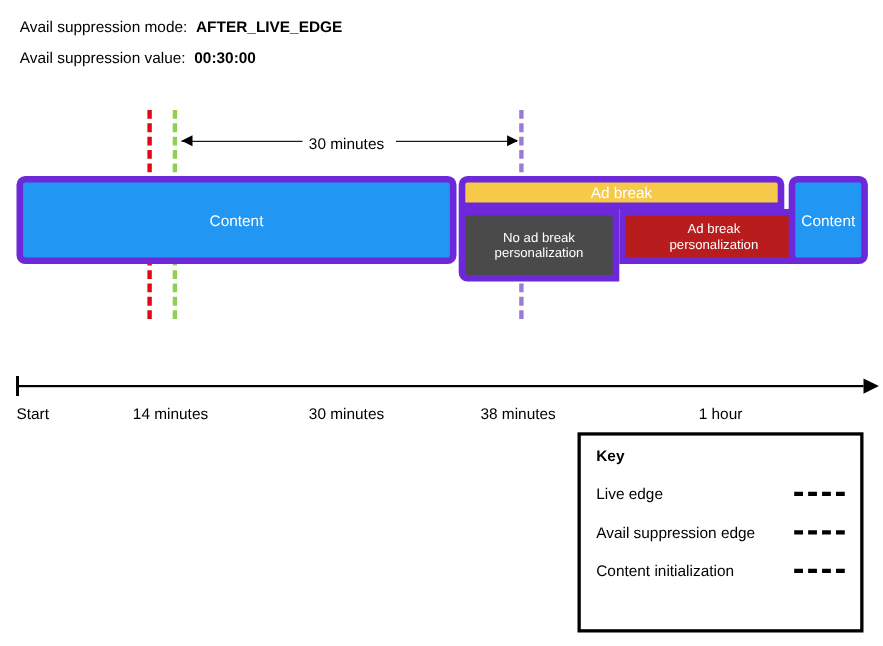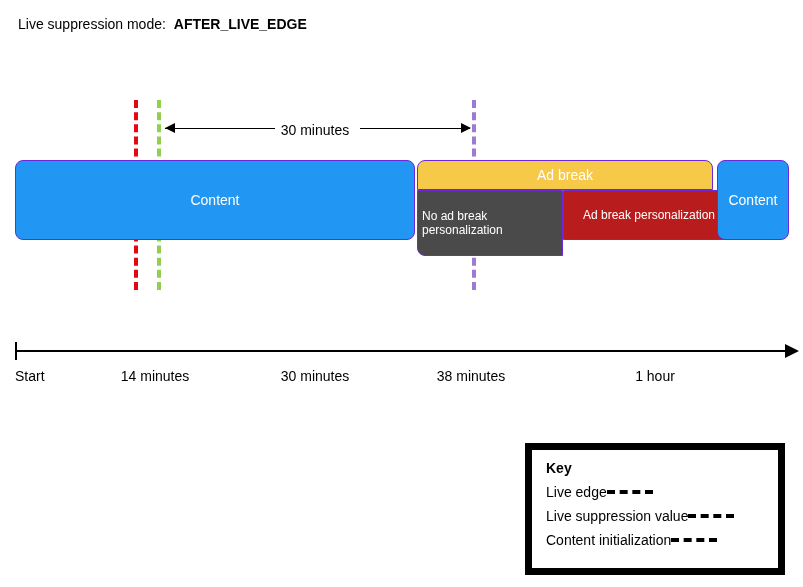--- a/index.html
+++ b/index.html
@@ -3,21 +3,21 @@
 <meta charset="utf-8">
 <style>
   html,body{margin:0;padding:0;font-family:Arial,Helvetica,sans-serif;font-size:14px;color:#000;background:#fff}
   .page{position:relative;width:803px;height:587px}
   .params{position:absolute;left:18px;top:10px;line-height:28px}
   .params .row span.lbl{margin-right:4px}
   .mono{font-family:Liberation Sans, sans-serif;font-weight:bold}
   
   .chart{position:absolute;left:15px;top:100px;width:775px;height:300px}
   
-  .block{position:absolute;box-sizing:border-box;border:1px solid #6d28d9;border-radius:8px;display:flex;align-items:center;justify-content:center;color:#fff;font-size:14px;}
+  .block{position:absolute;box-sizing:border-box;border:6px solid #6d28d9;border-radius:8px;display:flex;align-items:center;justify-content:center;color:#fff;font-size:14px;text-align:center}
   .content1{left:0;top:60px;width:400px;height:80px;background:#2196f3}
   .adbreak{left:402px;top:60px;width:296px;height:30px;background:#f7c948;border-radius:8px 8px 0 0;display:flex;align-items:center;justify-content:center}
   .noad{left:402px;top:90px;width:146px;height:66px;background:#4a4a4a;border-radius:0 0 0 8px;font-size:12px;line-height:14px;padding:4px}
   .adpers{left:548px;top:90px;width:172px;height:50px;background:#b91c1c;border-radius:0 0 8px 0;font-size:12px;line-height:14px;padding:16px}
   .content2{left:702px;top:60px;width:72px;height:80px;background:#2196f3}
   
   .marker{position:absolute;top:0;height:190px;border-left:4px dashed}
   .m-red{left:119px;border-color:#e30613}
   .m-green{left:142px;border-color:#8fd14f}
   .m-purple{left:457px;border-color:#9b7bd4}
@@ -30,36 +30,40 @@
   .ah-left{left:150px;top:23px;border-right:10px solid #000}
   .ah-right{left:446px;top:23px;border-left:10px solid #000}
   
   .axis-line{position:absolute;top:250px;left:0;width:770px;height:2px;background:#000}
   .axis-arrow{position:absolute;top:244px;left:770px;width:0;height:0;border-top:7px solid transparent;border-bottom:7px solid transparent;border-left:14px solid #000}
   .tick{position:absolute;top:242px;width:2px;height:18px;background:#000}
   .t0{left:0}.t15{left:140}.t30{left:300}.t45{left:456}.t60{left:640}
   .ticklabel{position:absolute;top:268px;transform:translateX(-50%);white-space:nowrap}
   .tl0{left:0;transform:none}.tl15{left:140px}.tl30{left:300px}.tl45{left:456px}.tl60{left:640px}
   
-  .keybox{position:absolute;right:18px;bottom:12px;width:260px;border:7px solid #000000;padding:10px 14px 12px;box-sizing:border-box}
+  .keybox{position:absolute;right:18px;bottom:12px;width:260px;border:3px solid #000000;padding:10px 14px 26px;box-sizing:border-box}
   .keybox .title{font-weight:bold;margin-bottom:8px}
-  .keybox .krow{display:flex;align-items:center;font-size:14px;margin:8px 0}
+  .keybox .krow{display:flex;align-items:center;justify-content:space-between;font-size:14px;margin:19px 0}
   .keybox .swatch{width:46px;height:0;border-top:4px dashed}
   .sw-green{border-color:#8fd14f}
   .sw-purple{border-color:#9b7bd4}
   .sw-red{border-color:#e30613}
 </style>
 </head>
 <body>
 <div class="page">
 
   <div class="params">
     <div class="row">
-      <span class="lbl">Live suppression mode:</span>
+      <span class="lbl">Avail suppression mode:</span>
       <span class="mono">AFTER_LIVE_EDGE</span>
+    </div>
+    <div class="row">
+      <span class="lbl">Avail suppression value:</span>
+      <span class="mono">00:30:00</span>
     </div>
   </div>
 
   <div class="chart">
 
     <div class="marker m-red"></div>
     <div class="marker m-green"></div>
     <div class="marker m-purple"></div>
 
     <div class="arrowhead ah-left"></div>
@@ -88,21 +92,21 @@
     <div class="ticklabel tl60">1 hour</div>
   </div>
 
   <div class="keybox">
     <div class="title">Key</div>
     <div class="krow">
       <span>Live edge</span>
       <span class="swatch sw-green"></span>
     </div>
     <div class="krow">
-      <span>Live suppression value</span>
+      <span>Avail suppression edge</span>
       <span class="swatch sw-purple"></span>
     </div>
     <div class="krow">
       <span>Content initialization</span>
       <span class="swatch sw-red"></span>
     </div>
   </div>
 
 </div>
 

